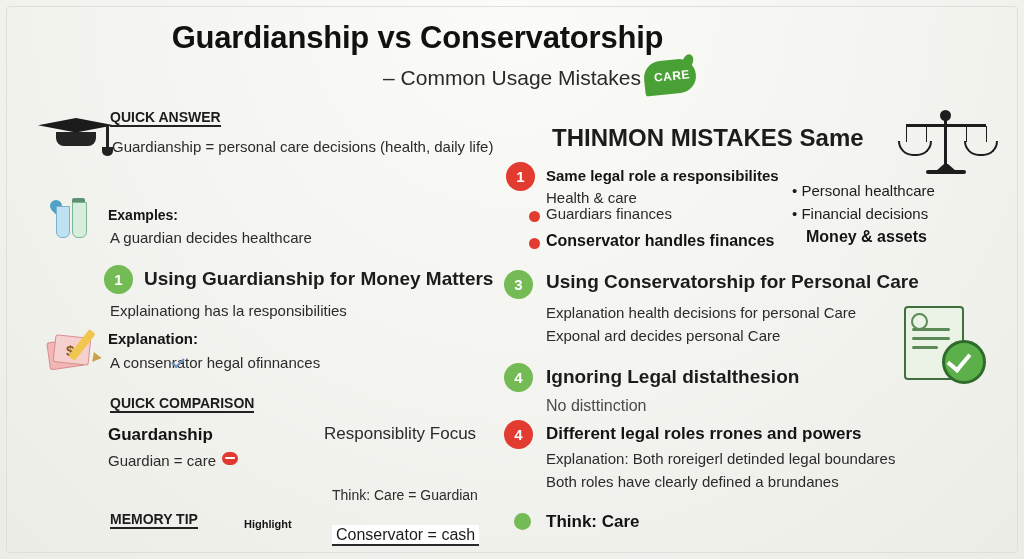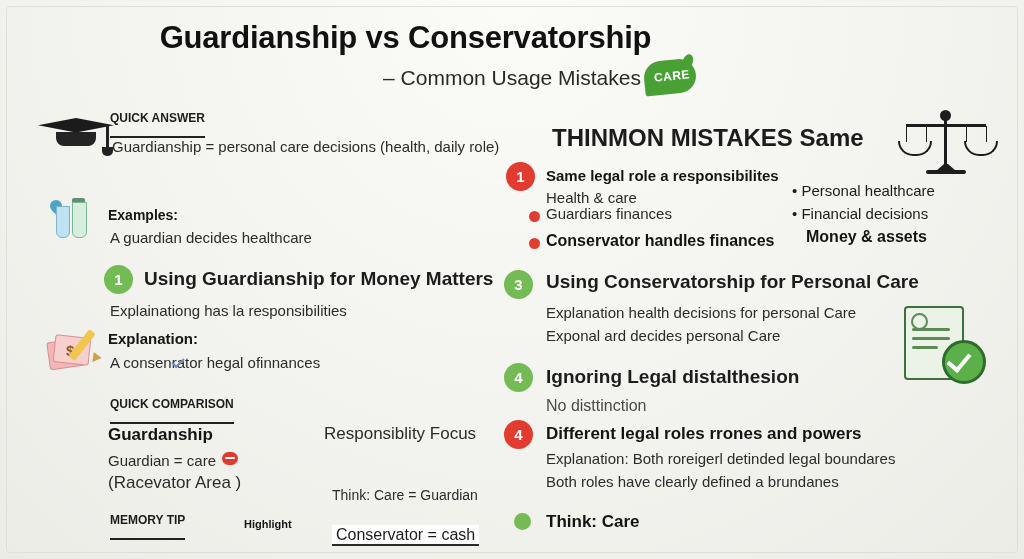--- a/index.html
+++ b/index.html
@@ -16,21 +16,21 @@
     box-sizing:border-box;
   }
   .frame{
     position:absolute;left:6px;top:6px;right:6px;bottom:6px;
     border:1px solid #dededa;border-radius:4px;
     pointer-events:none;
   }
 
   
   .title{
-    position:absolute;top:20px;left:0;width:811px;text-align:center;
+    position:absolute;top:20px;left:12px;width:811px;text-align:center;
     font-size:31px;font-weight:bold;letter-spacing:-0.2px;color:#111;
   }
   .subtitle{
     position:absolute;top:66px;left:0;width:1024px;text-align:center;
     font-size:21px;color:#2a2a2a;
   }
   .care-badge{
     position:absolute;top:60px;left:644px;width:56px;height:40px;
   }
   .care-badge .leaf{
@@ -44,22 +44,22 @@
   }
   .care-badge .care-text{
     position:absolute;left:8px;top:9px;width:40px;text-align:center;
     color:#fff;font-size:12px;font-weight:bold;letter-spacing:.5px;
     transform:rotate(-6deg);
   }
 
   
   .blk{position:absolute;}
   .h-underline{
-    font-size:12px;font-weight:bold;border-bottom:2px solid #222;
-    display:inline-block;padding-bottom:11px;
+    font-size:14px;font-weight:bold;border-bottom:2px solid #222;
+    display:inline-block;padding-bottom:0;
   }
   .h-plain{font-size:19px;font-weight:bold;}
   .line{font-size:15px;line-height:21px;color:#2b2b2b;}
   .line.b{font-weight:bold;color:#141414;}
   .line.sm{font-size:14px;}
   .line.gry{color:#4a4a4a;}
 
   
   .num{
     position:absolute;width:29px;height:29px;border-radius:50%;
@@ -222,21 +222,21 @@
       <div class="str r2"></div>
     <div class="pan l"></div>
       <div class="pan r"></div>
     <div class="stem"></div>
       <div class="base"></div>
   </div>
 
   <div class="blk" style="left:110px;top:108px;">
     <span class="h-underline">QUICK ANSWER</span>
   </div>
-  <div class="blk line" style="left:112px;top:136px;width:410px;">Guardianship = personal care decisions (health, daily role)</div>
+  <div class="blk line" style="left:112px;top:136px;width:410px;">Guardianship = personal care decisions (health, daily life)</div>
 
   <div class="flask">
     <div class="drop"></div>
     <div class="tube"></div>
     <div class="cap2"></div>
     <div class="tube2"></div>
   </div>
   <div class="blk line b sm" style="left:108px;top:205px;">Examples:</div>
   <div class="blk line" style="left:110px;top:227px;width:330px;">A guardian decides healthcare</div>
 
@@ -255,21 +255,20 @@
   <div class="blk line" style="left:110px;top:352px;width:330px;">A consenrator hegal ofinnances</div>
   <div class="blue-tick" style="left:172px;top:358px;"></div>
 
   <div class="blk" style="left:110px;top:394px;">
     <span class="h-underline">QUICK COMPARISON</span>
   </div>
   <div class="blk line b" style="left:108px;top:424px;font-size:17px;">Guardanship</div>
   <div class="blk line" style="left:324px;top:423px;font-size:17px;">Responsiblity Focus</div>
   <div class="blk line" style="left:108px;top:450px;">Guardian = care</div>
   <div class="red-pill" style="left:222px;top:452px;"></div>
-  <div class="blk line" style="left:108px;top:472px;font-size:17px;">(Racevator Area )</div>
 
   <div class="blk" style="left:110px;top:510px;">
     <span class="h-underline">MEMORY TIP</span>
   </div>
   <div class="blk line b" style="left:244px;top:514px;font-size:11px;">Highlight</div>
   <div class="blk line" style="left:332px;top:485px;font-size:14px;">Think: Care = Guardian</div>
   <div class="blk" style="left:332px;top:508px;margin-top:18px;">
     <span class="hl" style="font-size:16px;">Conservator = cash</span>
   </div>
 

